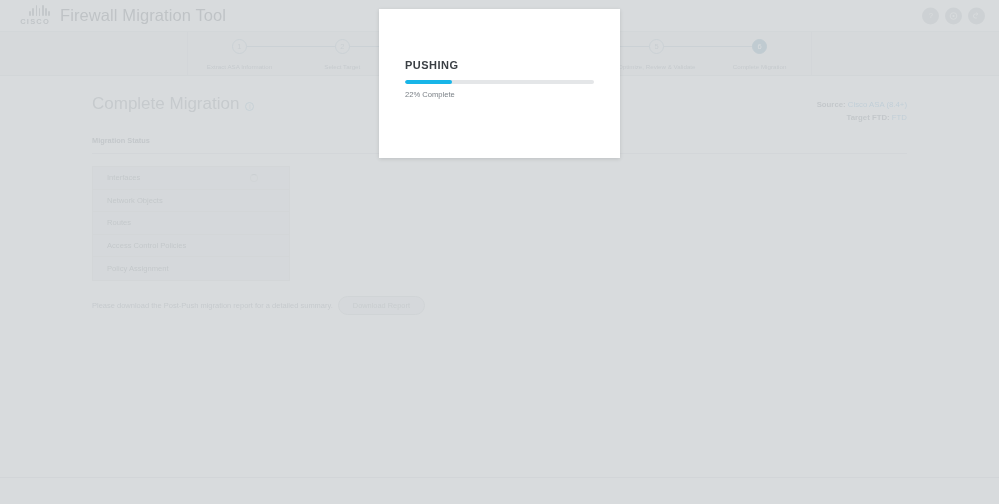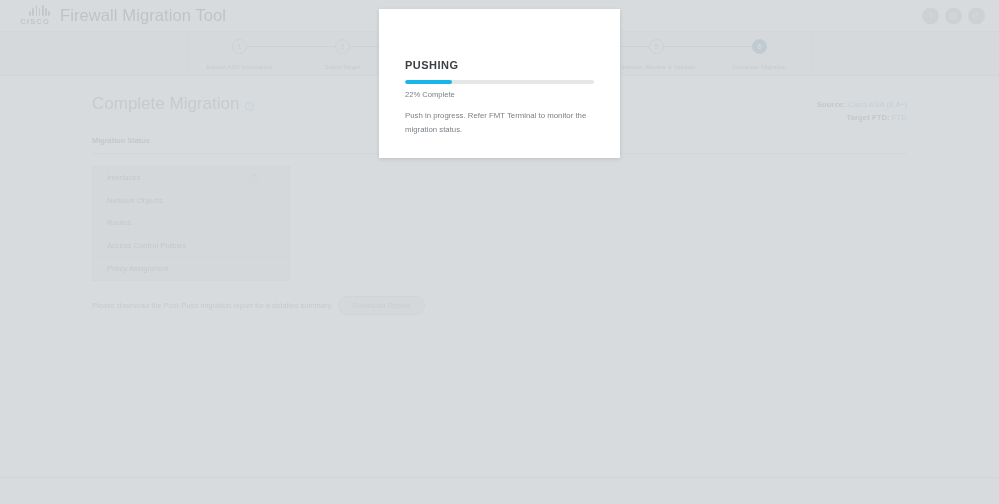--- a/index.html
+++ b/index.html
@@ -382,17 +382,16 @@
 
   <div id="overlay"></div>
 
   <div id="modal">
     <div class="modal-inner">
       <div class="modal-title">PUSHING</div>
       <div class="progress-track">
         <div class="progress-fill" id="progress-fill" style="width: 25%; background: rgb(23, 181, 232);"></div>
       </div>
       <div class="progress-label">22% Complete</div>
-      <div class="modal-msg">Push in progress. Refer FMT Terminal to monitor the migration status.</div>
     </div>
   </div>
 
 </div>
 
 </body></html>

